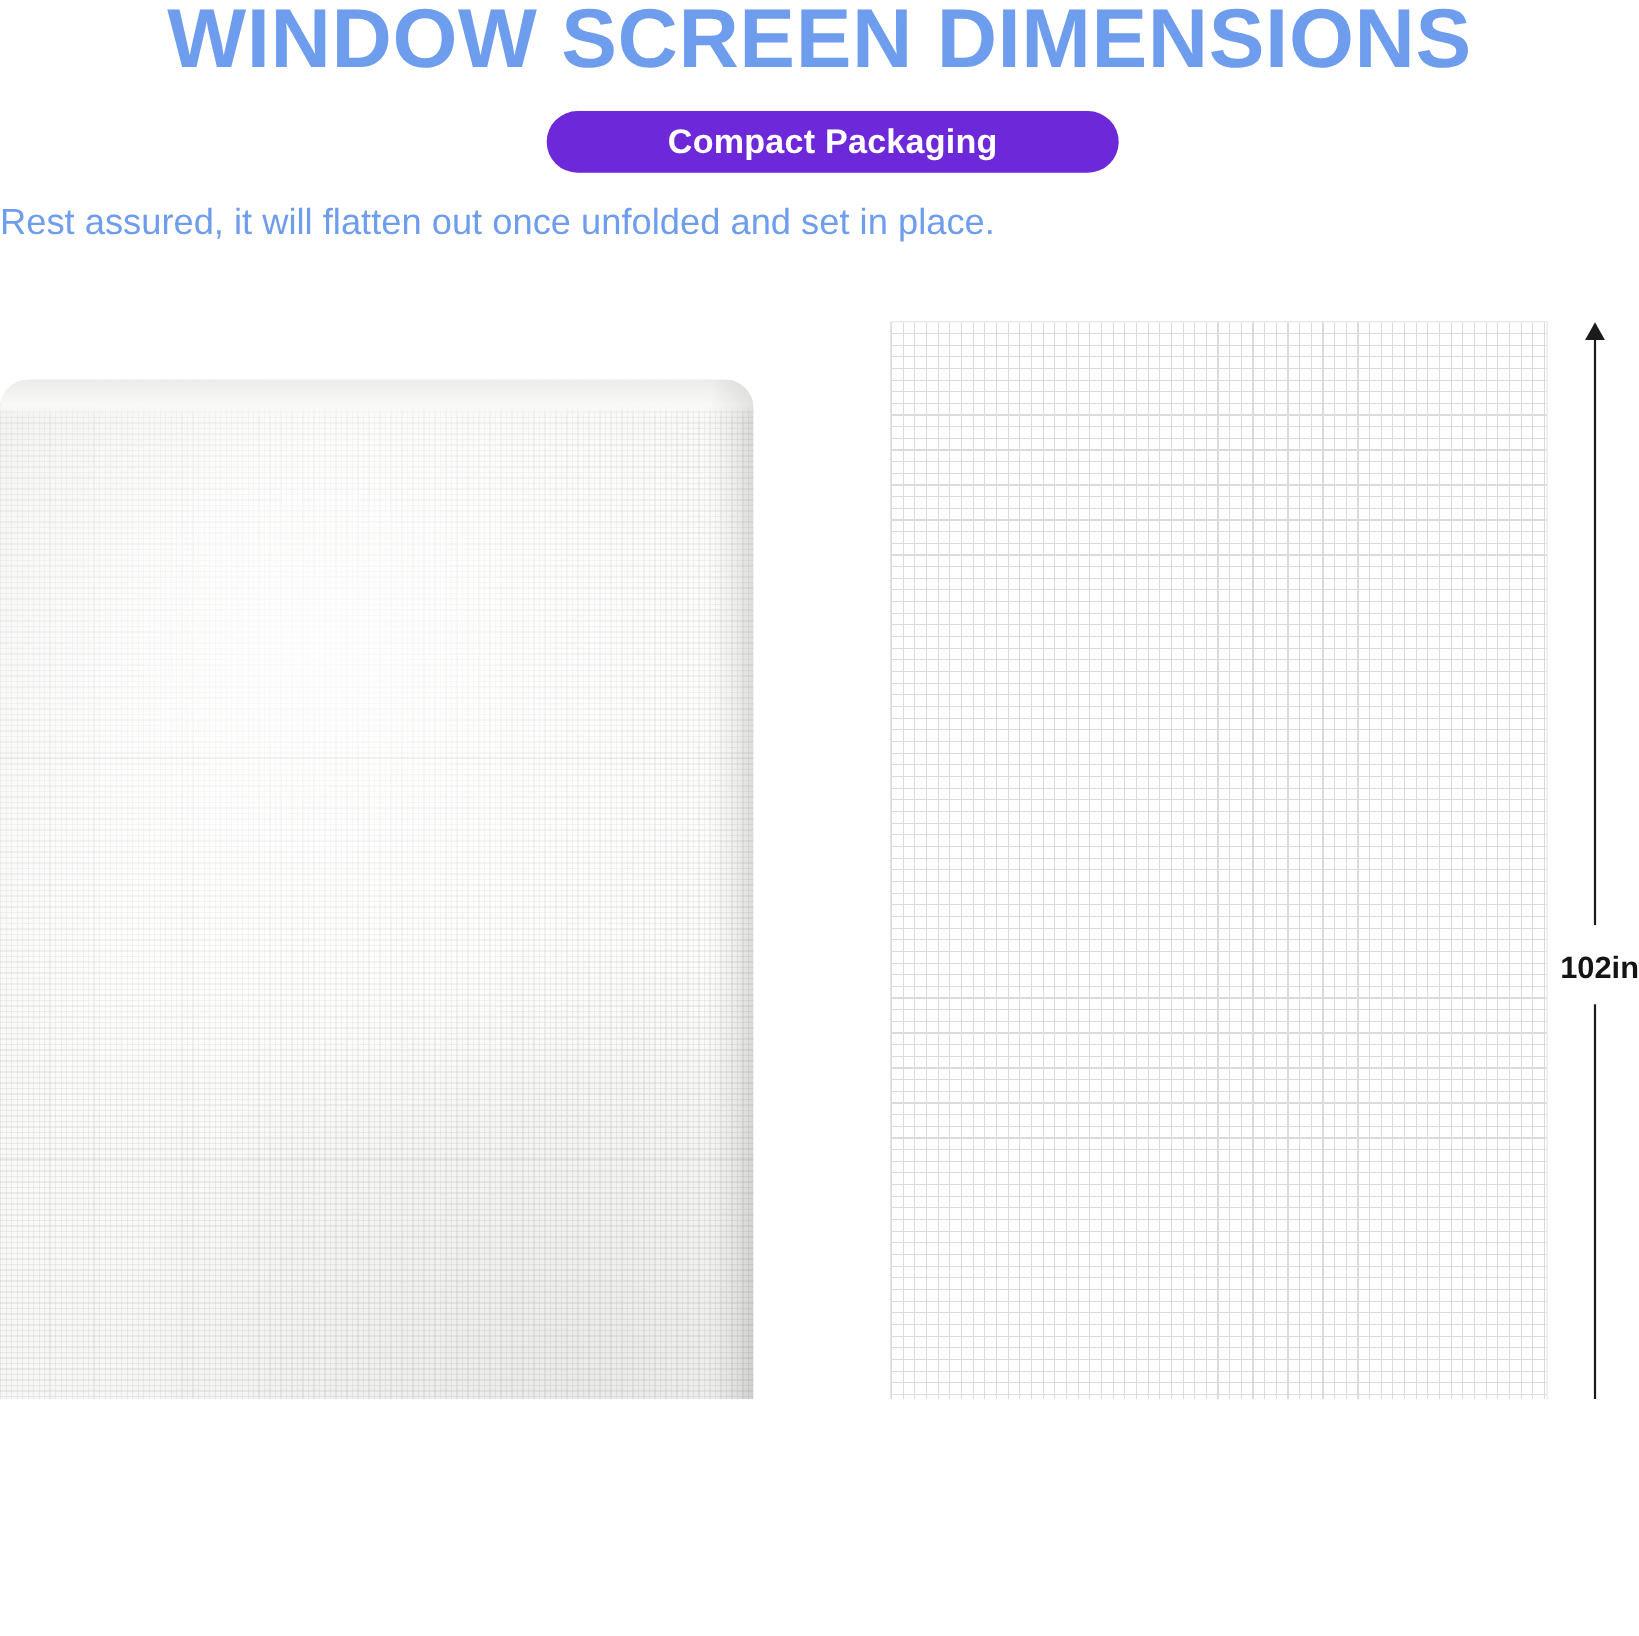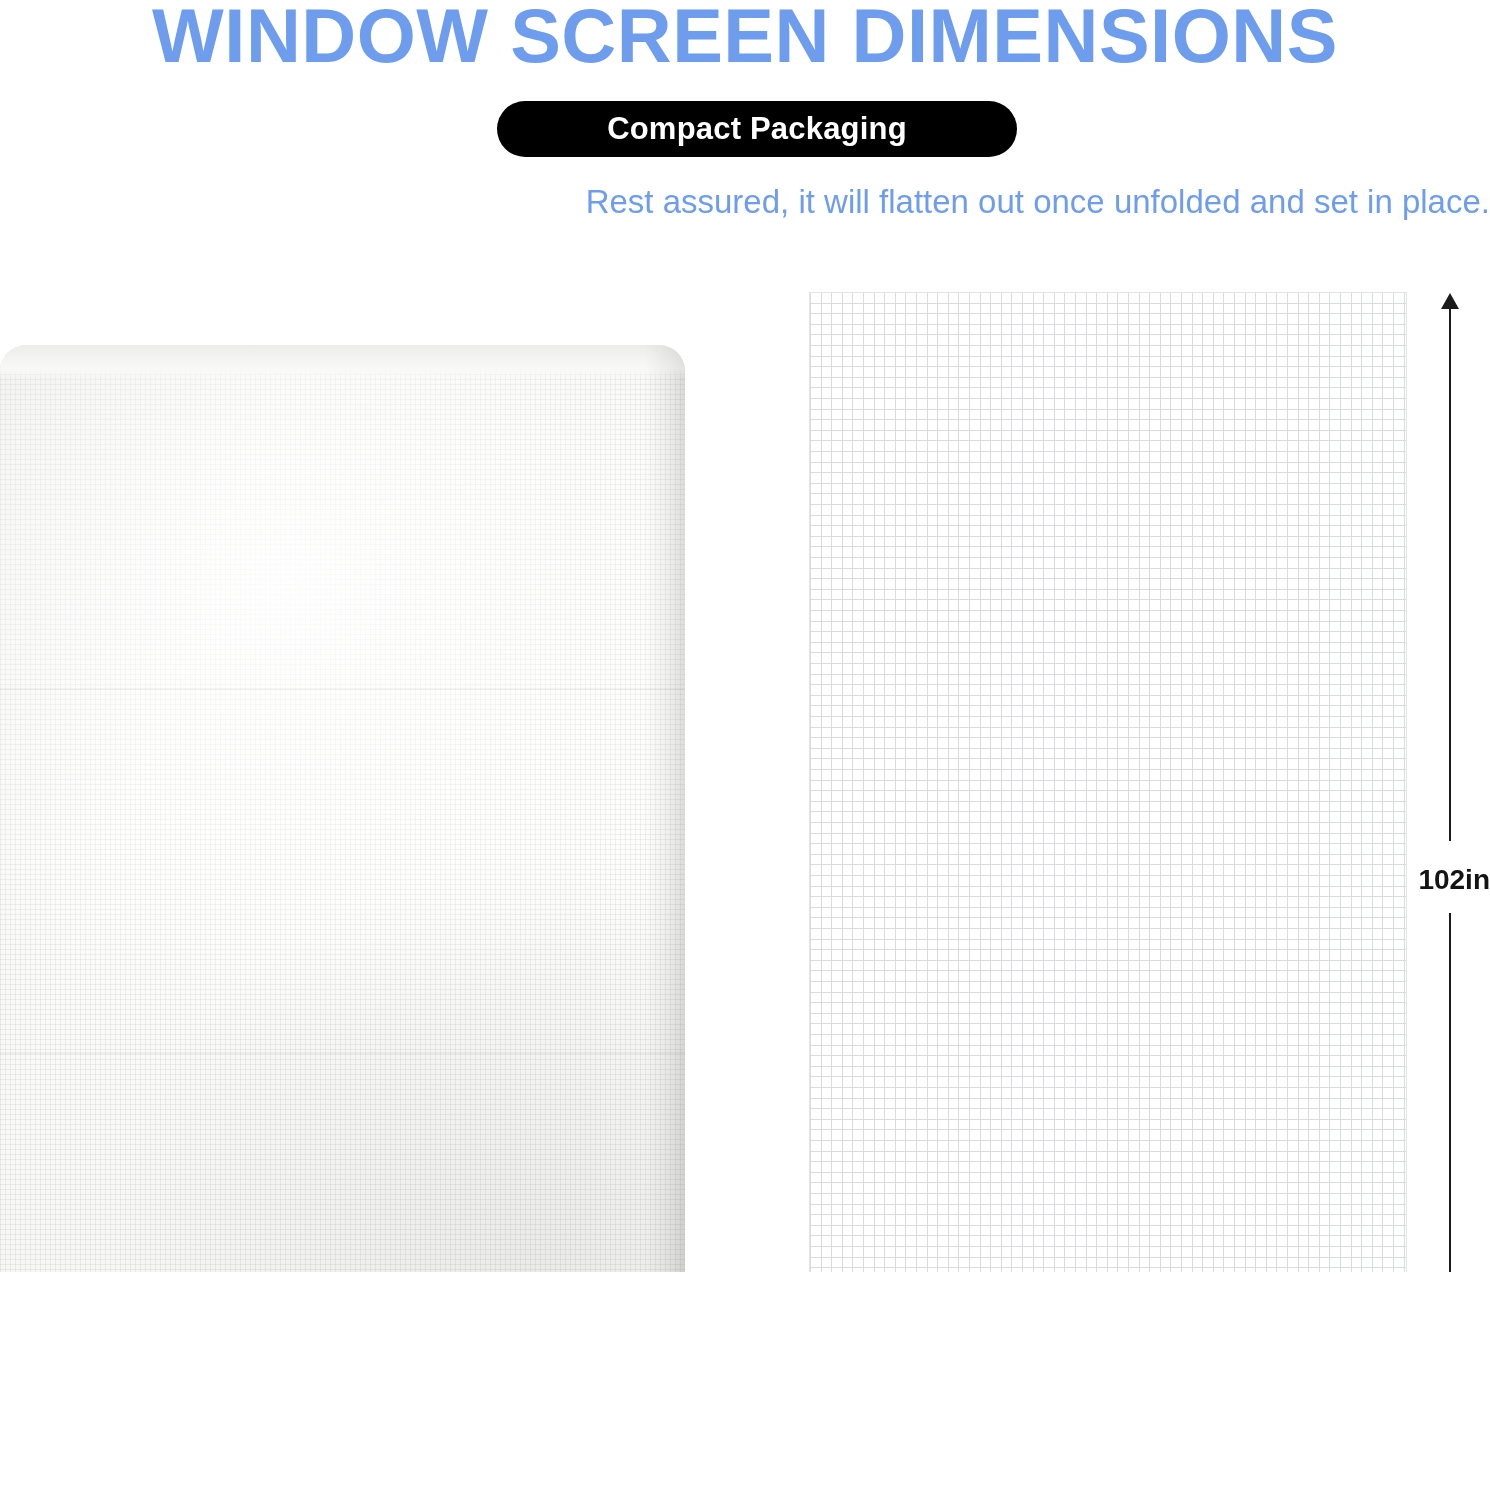--- a/index.html
+++ b/index.html
@@ -31,35 +31,35 @@
     color: #6f9ded;
     white-space: nowrap;
   }
   #badge {
     position: absolute;
     left: 497px;
     top: 101px;
     width: 520px;
     height: 56px;
     border-radius: 28px;
-    background: #000000;
+    background: #6d28d9;
     color: #ffffff;
     font-size: 31px;
     font-weight: bold;
     display: flex;
     align-items: center;
     justify-content: center;
     letter-spacing: 0.2px;
   }
   #subtitle {
     position: absolute;
     left: 0;
     top: 183px;
     width: 1490px;
-    text-align: right;
+    text-align: left;
     font-size: 33px;
     color: #6f9ded;
     white-space: nowrap;
   }
 
   
   #package-photo {
     position: absolute;
     left: 0px;
     top: 345px;

